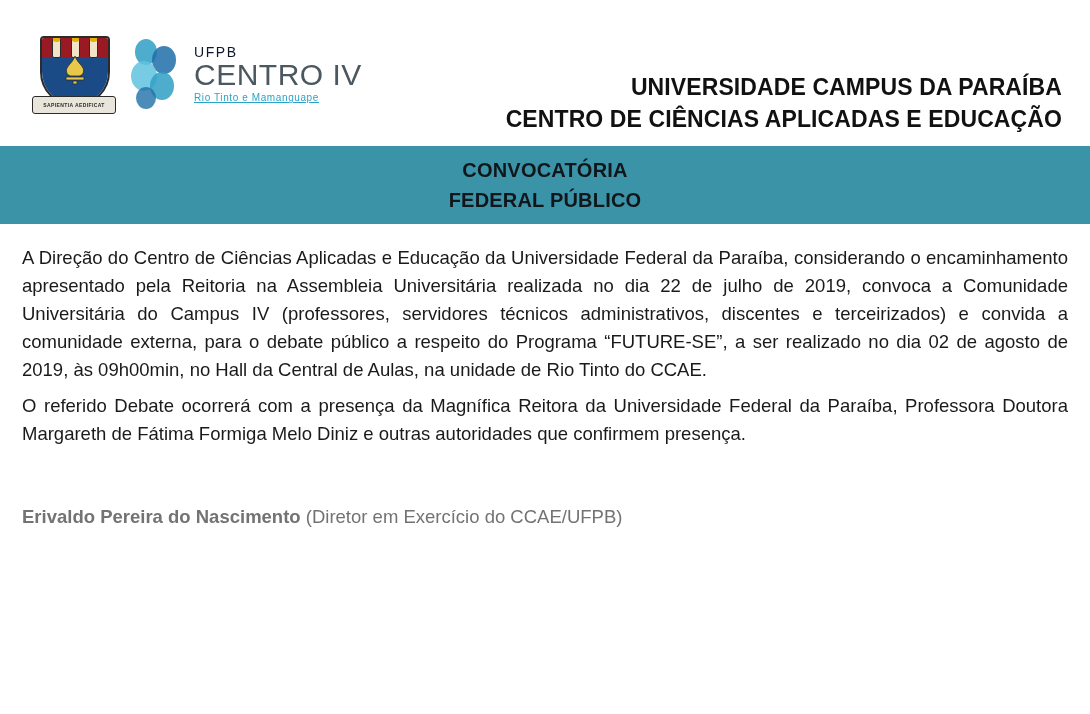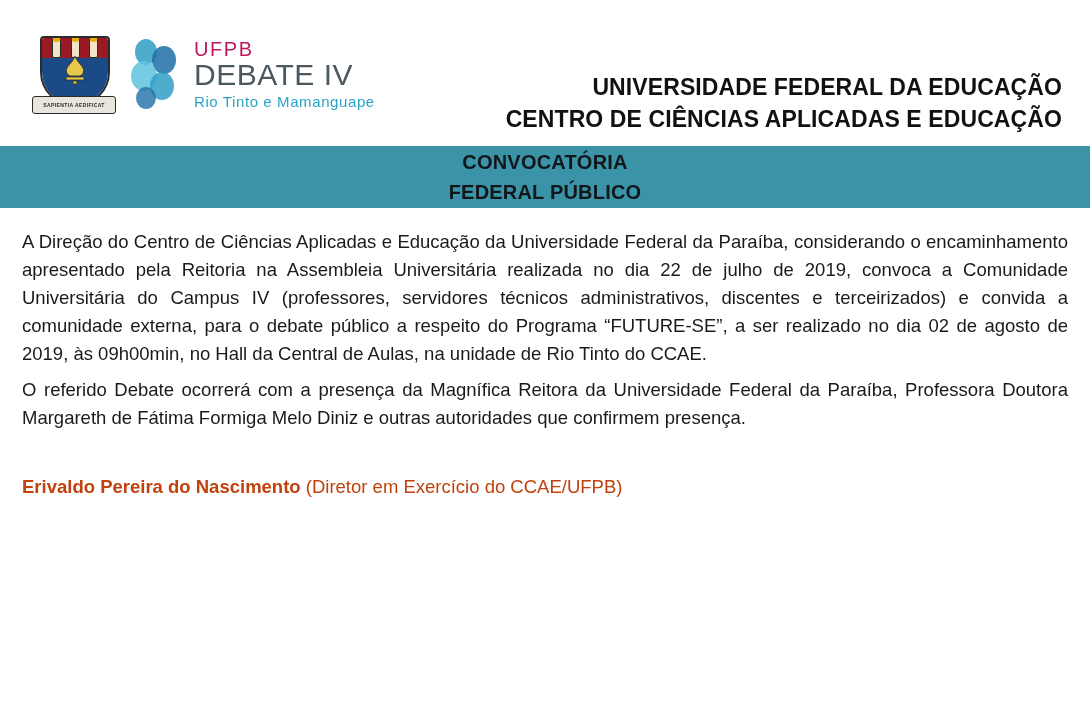--- a/index.html
+++ b/index.html
@@ -130,59 +130,60 @@
     align-items: center;
     gap: 8px;
   }
   .blob-group {
     width: 62px;
     height: 72px;
     position: relative;
   }
   .campus-text { line-height: 1; }
   .campus-ufpb {
-    font-size: 20px;
-    color: #be185d;
+    font-size: 14px;
+    color: #0f172a;
     letter-spacing: 1.6px;
     font-weight: normal;
     margin-bottom: 1px;
   }
   .campus-main {
     font-size: 30px;
     color: #4c5860;
     letter-spacing: 0.5px;
     font-weight: normal;
     line-height: 1.02;
   }
   .campus-sub {
-    font-size: 15px;
+    font-size: 10px;
     color: #29a3c9;
     letter-spacing: .6px;
     margin-top: 3px;
+    text-decoration: underline;
   }
 
   .titles {
     flex: 1 1 auto;
     text-align: right;
     padding-right: 8px;
     padding-top: 44px;
   }
   .title-line {
     font-size: 23px;
     font-weight: bold;
     color: #111111;
     line-height: 1.38;
     letter-spacing: .1px;
   }
 
   
   .banner {
     margin-top: 6px;
     background: #3b93a8;
-    height: 62px;
+    height: 78px;
     display: flex;
     flex-direction: column;
     align-items: center;
     justify-content: center;
     color: #11161a;
   }
   .banner-line {
     font-size: 20px;
     font-weight: bold;
     line-height: 1.5;
@@ -197,23 +198,23 @@
     font-size: 18.5px;
     line-height: 1.52;
     text-align: justify;
     text-justify: inter-word;
     color: #1a1a1a;
     margin: 0;
   }
   .para + .para { margin-top: 7px; }
 
   .signature {
-    margin-top: 44px;
+    margin-top: 58px;
     font-size: 18.5px;
-    color: #c2410c;
+    color: #737373;
   }
   .signature b { font-weight: bold; }
 </style>
 </head>
 <body>
 
 <div class="page">
 
   <div class="header">
 
@@ -240,28 +241,28 @@
           <svg viewBox="0 0 62 72" width="62" height="72">
             <ellipse cx="22" cy="14" rx="11" ry="13" fill="#2f9fc4" opacity="0.85"></ellipse>
             <ellipse cx="40" cy="22" rx="12" ry="14" fill="#1f6fa8" opacity="0.85"></ellipse>
             <ellipse cx="20" cy="38" rx="13" ry="15" fill="#5fc3de" opacity="0.85"></ellipse>
             <ellipse cx="38" cy="48" rx="12" ry="14" fill="#2f9fc4" opacity="0.85"></ellipse>
             <ellipse cx="22" cy="60" rx="10" ry="11" fill="#1f6fa8" opacity="0.8"></ellipse>
           </svg>
         </div>
         <div class="campus-text">
           <div class="campus-ufpb">UFPB</div>
-          <div class="campus-main">DEBATE IV</div>
+          <div class="campus-main">CENTRO IV</div>
           <div class="campus-sub">Rio Tinto  e   Mamanguape</div>
         </div>
       </div>
     </div>
 
     <div class="titles">
-      <div class="title-line">UNIVERSIDADE FEDERAL DA EDUCAÇÃO</div>
+      <div class="title-line">UNIVERSIDADE CAMPUS DA PARAÍBA</div>
       <div class="title-line">CENTRO DE CIÊNCIAS APLICADAS E EDUCAÇÃO</div>
     </div>
   </div>
 
   <div class="banner">
     <div class="banner-line">CONVOCATÓRIA</div>
     <div class="banner-line">FEDERAL PÚBLICO</div>
   </div>
 
   <div class="content">

